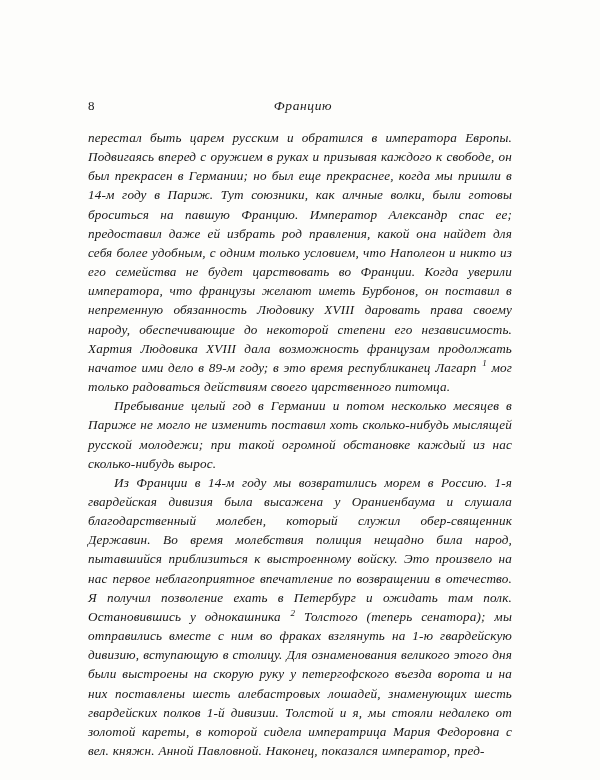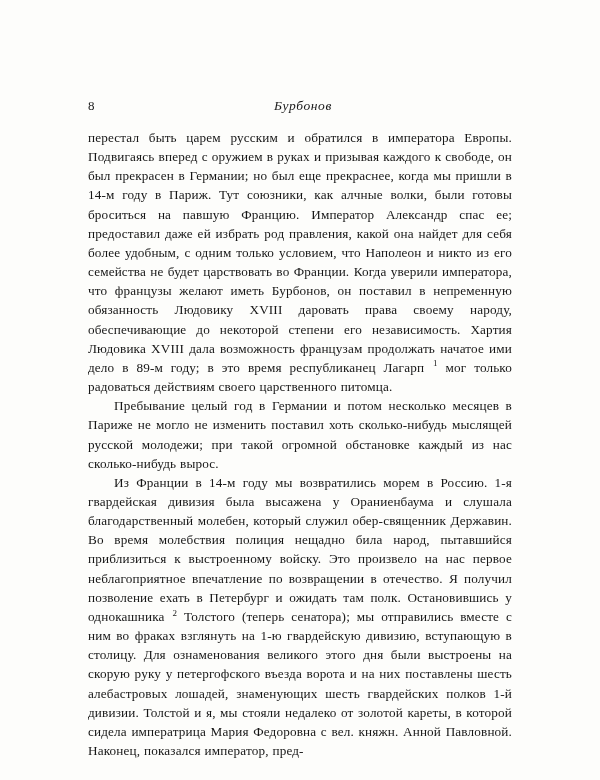--- a/index.html
+++ b/index.html
@@ -46,20 +46,21 @@
     font-family: "Liberation Serif", serif;
     color: #1a1a1a;
     letter-spacing: 0.6px;
     margin-right: 34px;
   }
   .body-text {
     position: absolute;
     top: 128px;
     left: 88px;
     width: 424px;
+    font-style: italic;
   }
   p.para {
     margin: 0 0 0 0;
     text-align: justify;
     text-justify: inter-word;
     font-size: 13.2px;
     line-height: 19.15px;
     letter-spacing: 0.15px;
     text-indent: 26px;
     color: #161616;
@@ -76,21 +77,21 @@
     padding-left: 1px;
   }
 </style>
 </head>
 <body>
 
 <div class="page">
 
   <div class="header">
     <span class="folio">8</span>
-    <span class="running-title">Бурбонов</span>
+    <span class="running-title">Францию</span>
   </div>
 
   <div class="body-text">
 
     <p class="para first"><span>перестал быть царем русским и обратился в императора Европы. Подвигаясь вперед с оружием в руках и призывая каждого к свободе, он был прекрасен в Германии; но был еще прекраснее, когда мы пришли в 14-м году в Париж. Тут союзники, как алчные волки, были готовы броситься на павшую Францию. Император Александр спас ее; предоставил даже ей избрать род правления, какой она найдет для себя более удобным, с одним только условием, что Наполеон и никто из его семейства не будет царствовать во Франции. Когда уверили императора, что французы желают иметь Бурбонов, он поставил в непременную обязанность Людовику XVIII даровать права своему народу, обеспечивающие до некоторой степени его независимость. Хартия Людовика XVIII дала возможность французам продолжать начатое ими дело в 89-м году; в это время республиканец Лагарп </span><sup class="fn">1</sup><span> мог только радоваться действиям своего царственного питомца.</span></p>
 
     <p class="para"><span>Пребывание целый год в Германии и потом несколько месяцев в Париже не могло не изменить поставил хоть сколько-нибудь мыслящей русской молодежи; при такой огромной обстановке каждый из нас сколько-нибудь вырос.</span></p>
 
     <p class="para"><span>Из Франции в 14-м году мы возвратились морем в Россию. 1-я гвардейская дивизия была высажена у Ораниенбаума и слушала благодарственный молебен, который служил обер-священник Державин. Во время молебствия полиция нещадно била народ, пытавшийся приблизиться к выстроенному войску. Это произвело на нас первое неблагоприятное впечатление по возвращении в отечество. Я получил позволение ехать в Петербург и ожидать там полк. Остановившись у однокашника </span><sup class="fn">2</sup><span> Толстого (теперь сенатора); мы отправились вместе с ним во фраках взглянуть на 1-ю гвардейскую дивизию, вступающую в столицу. Для ознаменования великого этого дня были выстроены на скорую руку у петергофского въезда ворота и на них поставлены шесть алебастровых лошадей, знаменующих шесть гвардейских полков 1-й дивизии. Толстой и я, мы стояли недалеко от золотой кареты, в которой сидела императрица Мария Федоровна с вел. княжн. Анной Павловной. Наконец, показался император, пред-</span></p>
 

